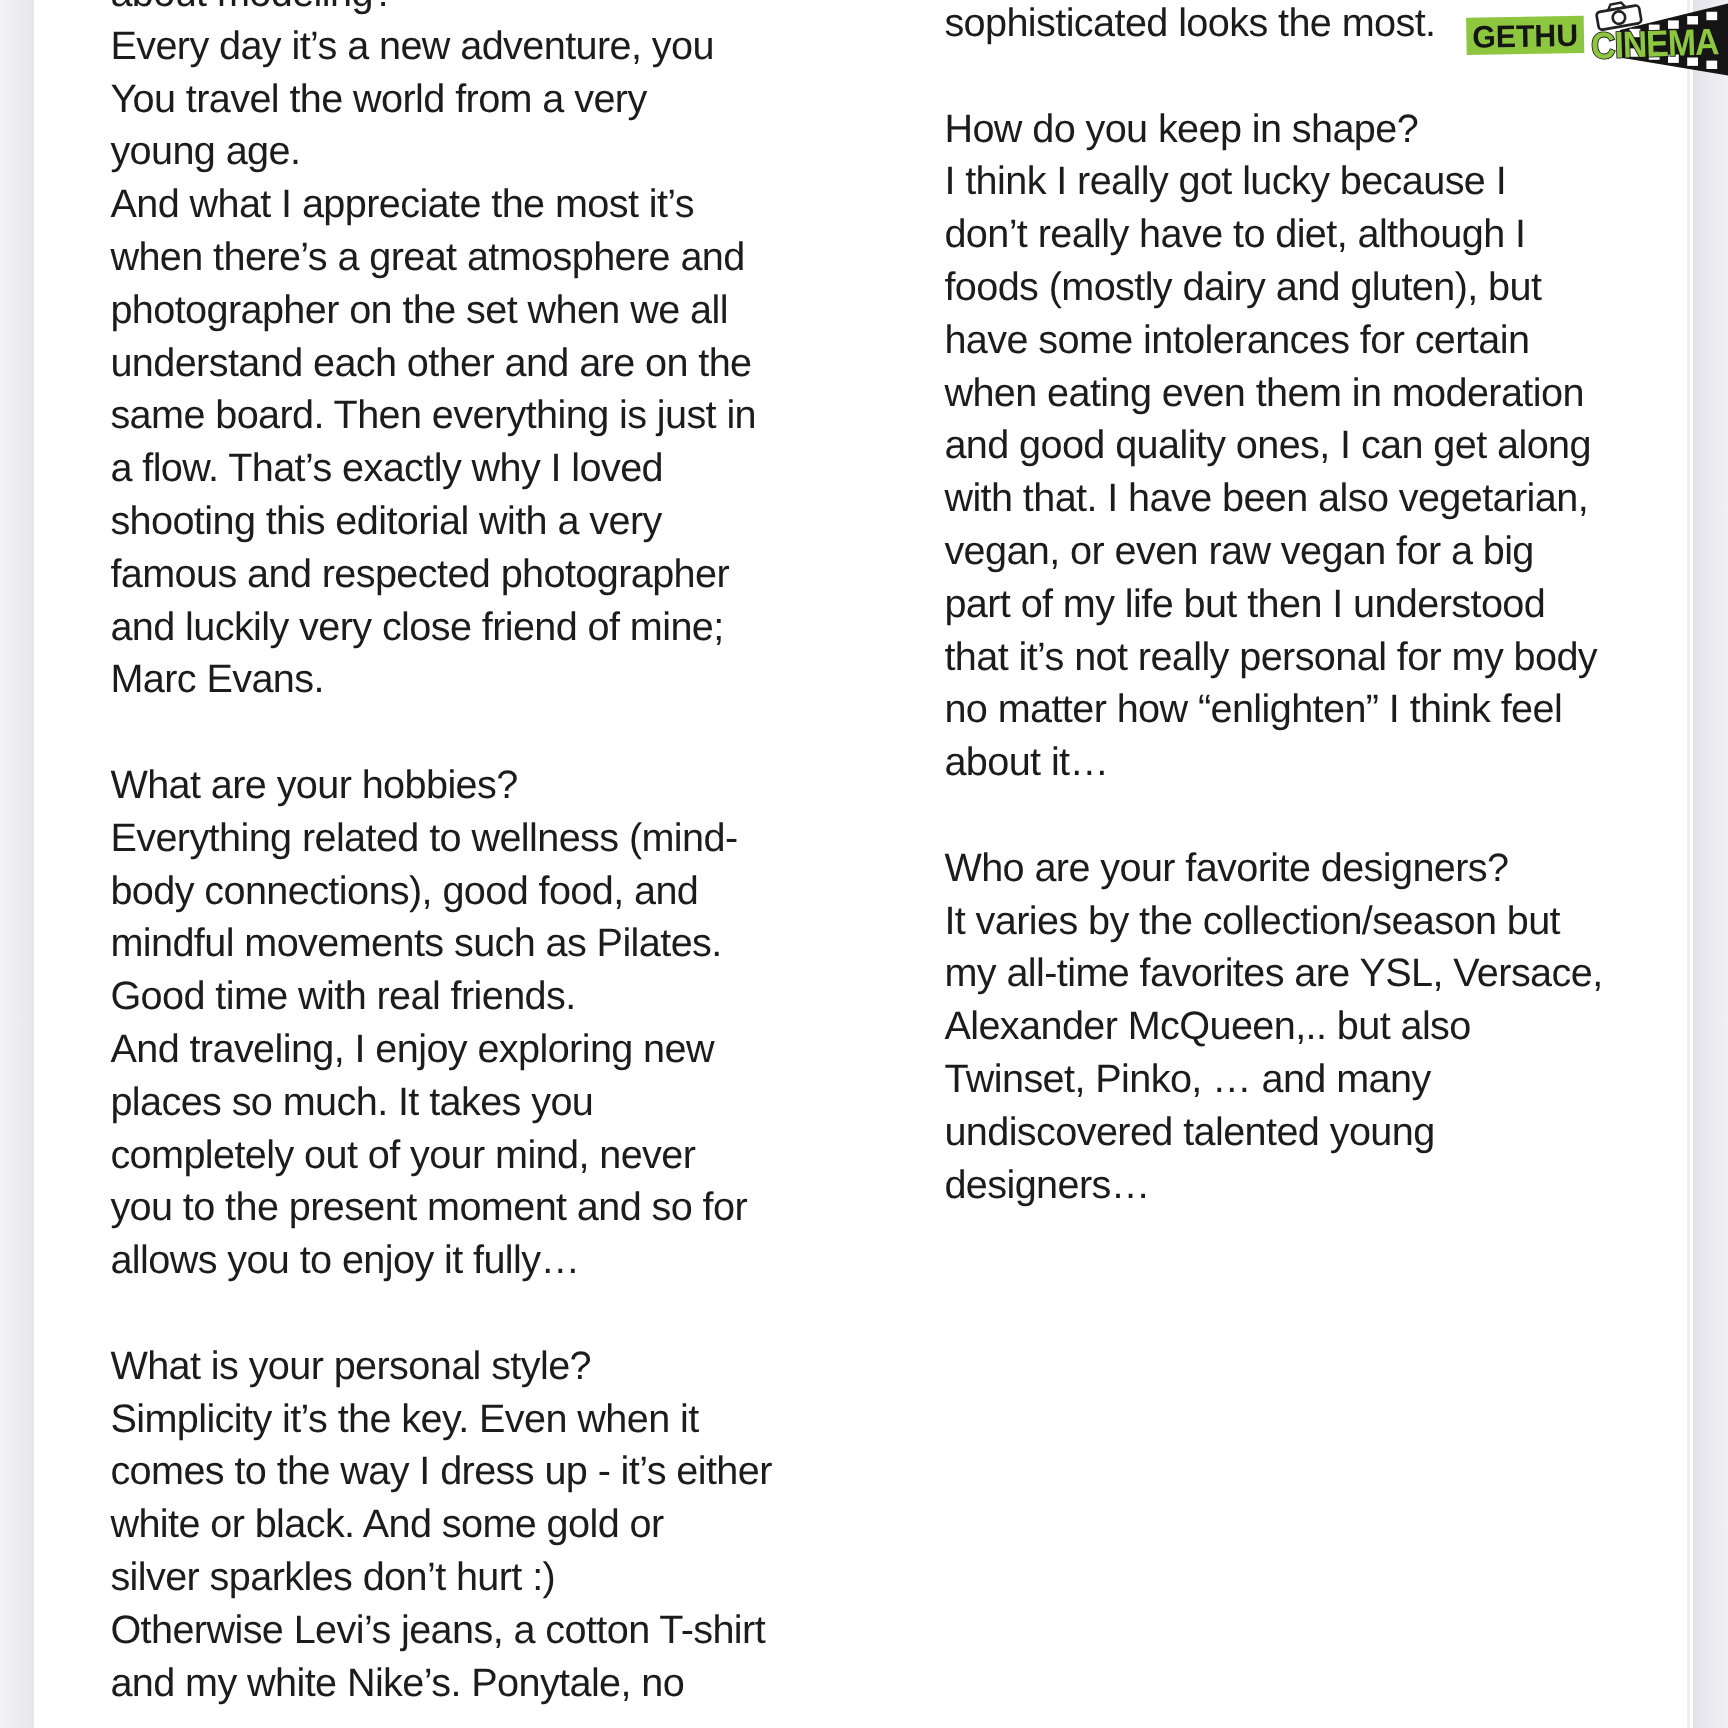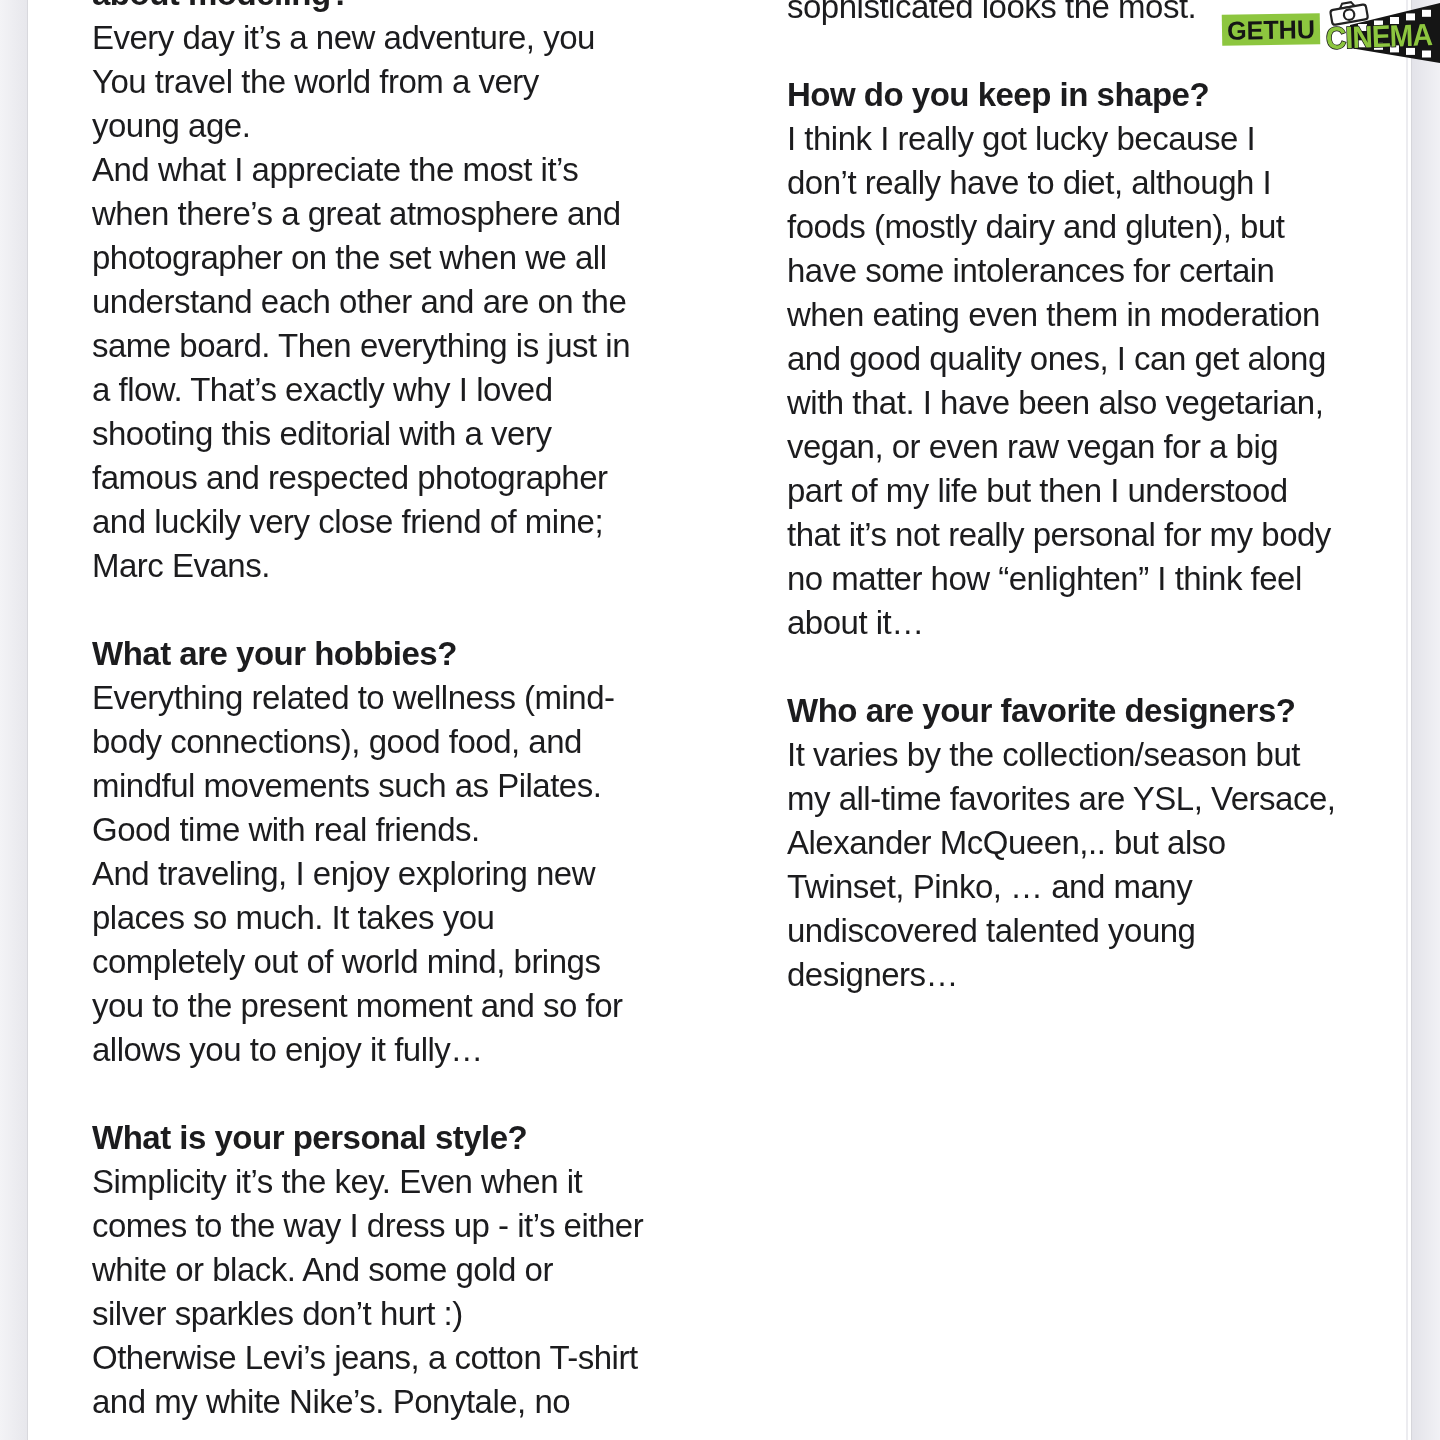--- a/index.html
+++ b/index.html
@@ -26,31 +26,31 @@
   .page-edge-faint-line {
     position: absolute; top: 0; bottom: 0; left: 1406px; width: 2px;
     background: #ececf0;
     z-index: 1;
   }
   .column {
     position: absolute; top: 0;
     z-index: 2;
   }
   #left-column  { left: 92px;  width: 660px; margin-top: 0; }
-  #right-column { left: 787px; width: 640px; margin-top: 4px; }
+  #right-column { left: 787px; width: 640px; margin-top: 16px; }
   #left-column .flow  { margin-top: -28px; }
   #right-column .flow { margin-top: -19px; }
   .line {
     font-size: 33px;
     line-height: 44px;
     letter-spacing: -0.5px;
     white-space: nowrap;
     font-weight: 400;
   }
-  .heading { font-weight: 700; }
+  .heading { font-weight: 400; }
   .gap { height: 44px; }
   .watermark {
     position: absolute; left: 1220px; top: 0;
     width: 220px; height: 66px;
     z-index: 3;
   }
   .watermark svg { display: block; }
 </style>
 </head>
 <body>
@@ -79,21 +79,21 @@
       </div>
     <div class="gap"></div>
     <div class="line heading">What are your hobbies?</div>
     <div>
         <div class="line">Everything related to wellness (mind-</div>
         <div class="line">body connections), good food, and</div>
         <div class="line">mindful movements such as Pilates.</div>
         <div class="line">Good time with real friends.</div>
         <div class="line">And traveling, I enjoy exploring new</div>
         <div class="line">places so much. It takes you</div>
-        <div class="line">completely out of world mind, brings</div>
+        <div class="line">completely out of your mind, never</div>
         <div class="line">you to the present moment and so for</div>
         <div class="line">allows you to enjoy it fully…</div>
       </div>
     <div class="gap"></div>
     <div class="line heading">What is your personal style?</div>
     <div>
         <div class="line">Simplicity it’s the key. Even when it</div>
         <div class="line">comes to the way I dress up - it’s either</div>
         <div class="line">white or black. And some gold or</div>
         <div class="line">silver sparkles don’t hurt :)</div>

